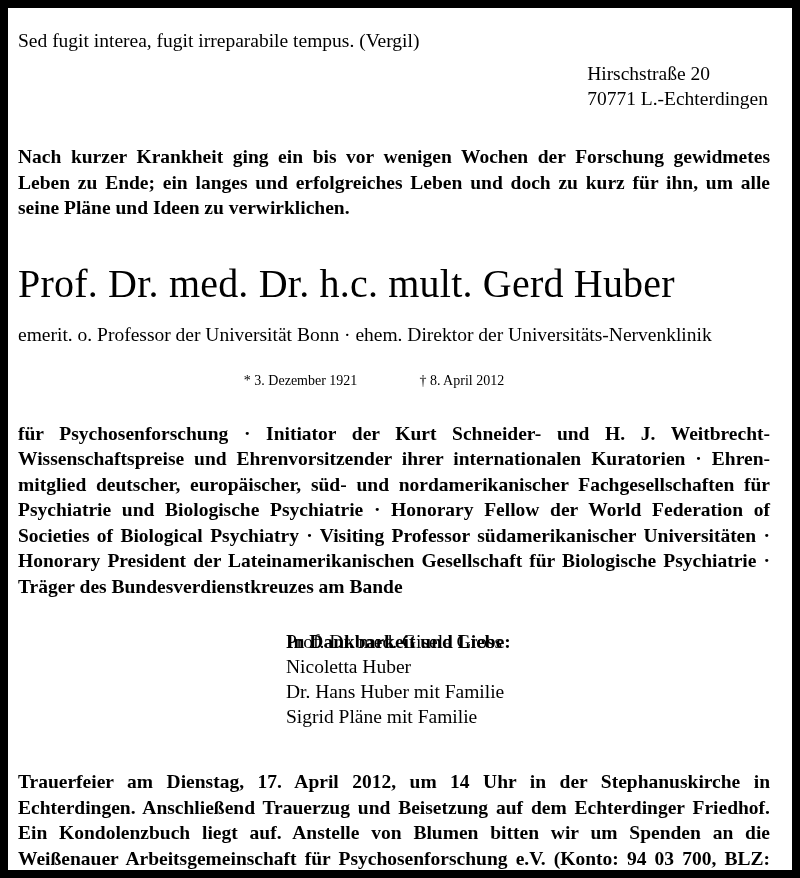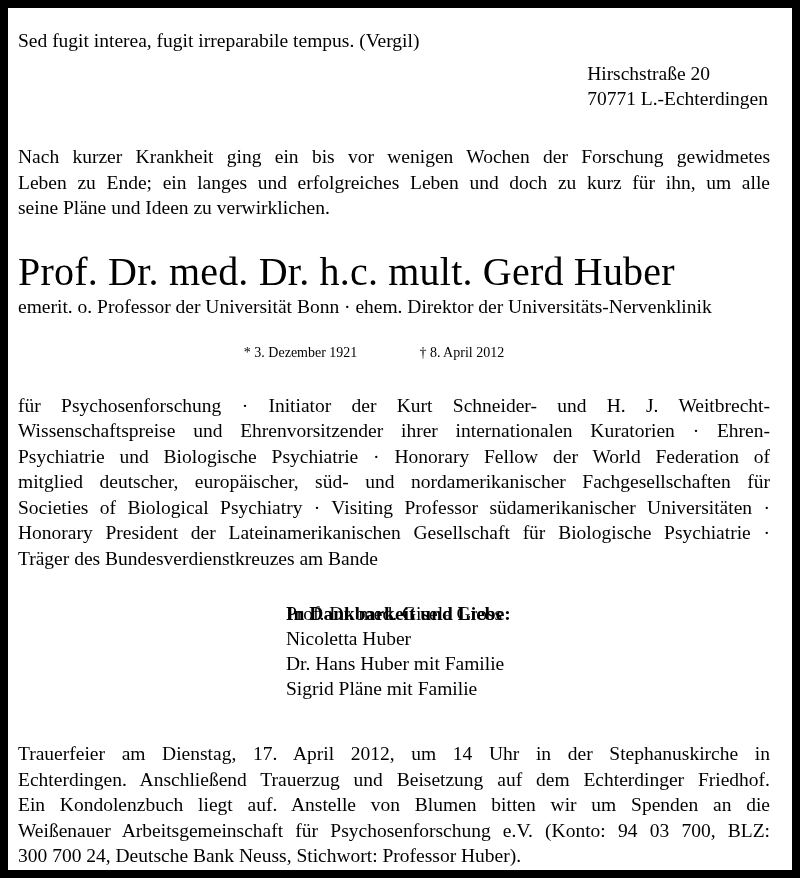--- a/index.html
+++ b/index.html
@@ -51,41 +51,43 @@
   
   .para {
     font-size: 19.5px;
     line-height: 25.5px;
     text-align: justify;
     text-justify: inter-word;
   }
   .para .ln {
     display: block;
     text-align: justify;
+    font-weight: bold;
   }
   
   .para .ln:not(.last) {
     text-align-last: justify;
   }
 
   .intro {
     margin-top: 33px;
   }
 
   
   .name-line {
-    margin-top: 28px;
+    margin-top: 40px;
     font-size: 40px;
     line-height: 46px;
     letter-spacing: 0.2px;
     white-space: nowrap;
   }
 
   
   .subtitle {
+    margin-top: 16px;
     font-size: 19.5px;
     line-height: 24px;
     white-space: nowrap;
   }
 
   
   .dates {
     margin-top: 22px;
     font-size: 14px;
     line-height: 24px;
@@ -146,22 +148,22 @@
 
     <div class="subtitle">emerit. o. Professor der Universität Bonn · ehem. Direktor der Universitäts-Nervenklinik</div>
 
     <div class="dates">
       <span class="birth">* 3. Dezember 1921</span><span class="death">† 8. April 2012</span>
     </div>
 
     <div class="para honours">
       <span class="ln">für Psychosenforschung · Initiator der Kurt Schneider- und H. J. Weitbrecht-</span>
       <span class="ln">Wissenschaftspreise und Ehrenvorsitzender ihrer internationalen Kuratorien · Ehren-</span>
+      <span class="ln">mitglied deutscher, europäischer, süd- und nordamerikanischer Fachgesellschaften für</span>
       <span class="ln">Psychiatrie und Biologische Psychiatrie · Honorary Fellow der World Federation of</span>
-      <span class="ln">mitglied deutscher, europäischer, süd- und nordamerikanischer Fachgesellschaften für</span>
       <span class="ln">Societies of Biological Psychiatry · Visiting Professor südamerikanischer Universitäten ·</span>
       <span class="ln">Honorary President der Lateinamerikanischen Gesellschaft für Biologische Psychiatrie ·</span>
       <span class="ln last">Träger des Bundesverdienstkreuzes am Bande</span>
     </div>
 
     <div class="survivors">
       <div class="lead">In Dankbarkeit und Liebe:</div>
       <div class="names">
         <div>Prof. Dr. med. Gisela Gross</div>
         <div>Nicoletta Huber</div>

